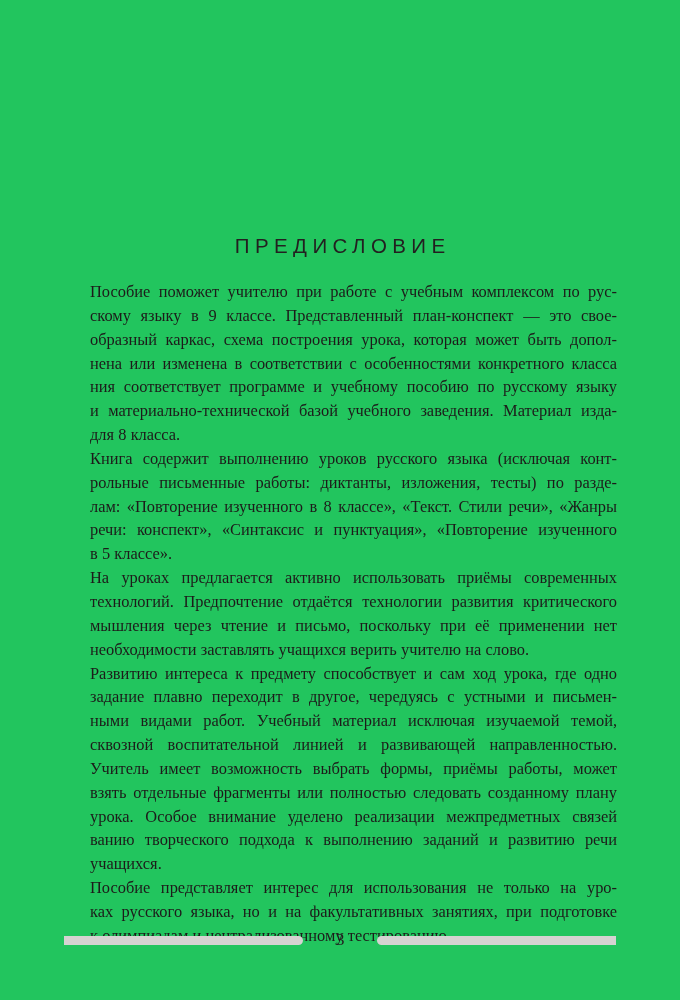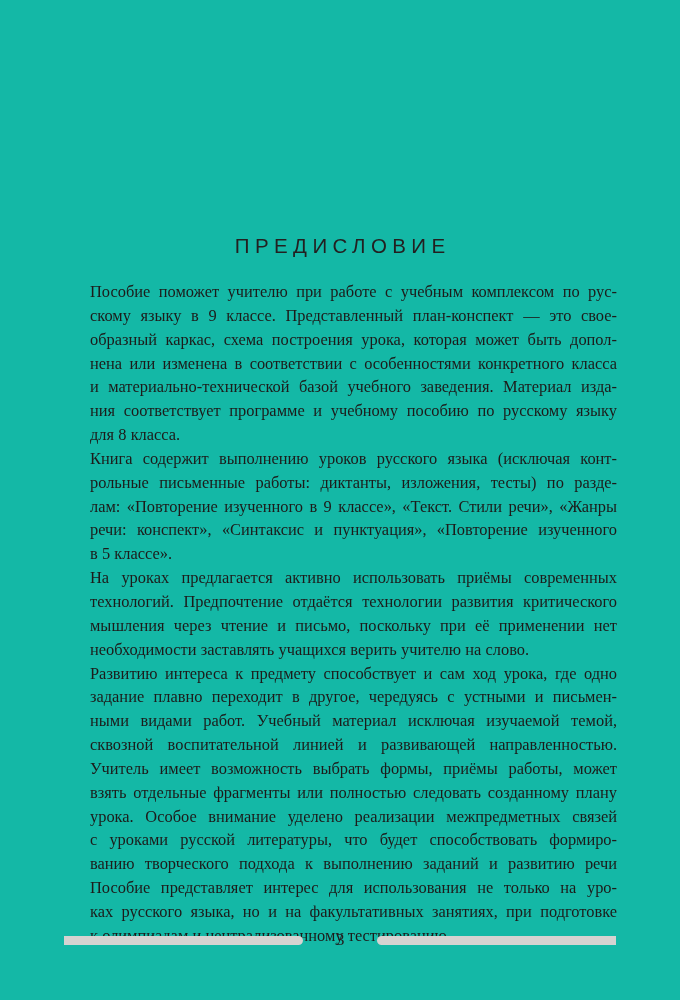--- a/index.html
+++ b/index.html
@@ -6,21 +6,21 @@
   html, body {
     margin: 0;
     padding: 0;
     background: #ffffff;
   }
 
   .page {
     position: relative;
     width: 680px;
     height: 1000px;
-    background: #14b8a6;
+    background: #22c55e;
     overflow: hidden;
     box-sizing: border-box;
   }
 
   
   .page-heading {
     position: absolute;
     left: 0;
     top: 222px;
     width: 680px;
@@ -116,47 +116,47 @@
 <div class="page">
 
   <h1 class="page-heading">ПРЕДИСЛОВИЕ</h1>
 
   <div class="text-column">
     <p class="body-paragraph">
         <span class="ln first">Пособие поможет учителю при работе с учебным комплексом по рус-</span>
         <span class="ln">скому языку в 9 классе. Представленный план-конспект — это свое-</span>
         <span class="ln">образный каркас, схема построения урока, которая может быть допол-</span>
         <span class="ln">нена или изменена в соответствии с особенностями конкретного класса</span>
+        <span class="ln">ния соответствует программе и учебному пособию по русскому языку</span>
         <span class="ln">и материально-технической базой учебного заведения. Материал изда-</span>
-        <span class="ln">ния соответствует программе и учебному пособию по русскому языку</span>
         <span class="ln last">для 8 класса.</span>
       </p>
     <p class="body-paragraph">
         <span class="ln first">Книга содержит выполнению уроков русского языка (исключая конт-</span>
         <span class="ln">рольные письменные работы: диктанты, изложения, тесты) по разде-</span>
-        <span class="ln">лам: «Повторение изученного в 9 классе», «Текст. Стили речи», «Жанры</span>
+        <span class="ln">лам: «Повторение изученного в 8 классе», «Текст. Стили речи», «Жанры</span>
         <span class="ln">речи: конспект», «Синтаксис и пунктуация», «Повторение изученного</span>
         <span class="ln last">в 5 классе».</span>
       </p>
     <p class="body-paragraph">
         <span class="ln first">На уроках предлагается активно использовать приёмы современных</span>
         <span class="ln">технологий. Предпочтение отдаётся технологии развития критического</span>
         <span class="ln">мышления через чтение и письмо, поскольку при её применении нет</span>
         <span class="ln last">необходимости заставлять учащихся верить учителю на слово.</span>
       </p>
     <p class="body-paragraph">
         <span class="ln first">Развитию интереса к предмету способствует и сам ход урока, где одно</span>
         <span class="ln">задание плавно переходит в другое, чередуясь с устными и письмен-</span>
         <span class="ln">ными видами работ. Учебный материал исключая изучаемой темой,</span>
         <span class="ln">сквозной воспитательной линией и развивающей направленностью.</span>
         <span class="ln">Учитель имеет возможность выбрать формы, приёмы работы, может</span>
         <span class="ln">взять отдельные фрагменты или полностью следовать созданному плану</span>
         <span class="ln">урока. Особое внимание уделено реализации межпредметных связей</span>
-        <span class="ln">с уроками русской литературы, что будет способствовать формиро-</span>
         <span class="ln">ванию творческого подхода к выполнению заданий и развитию речи</span>
+        <span class="ln last">учащихся.</span>
       </p>
     <p class="body-paragraph">
         <span class="ln first">Пособие представляет интерес для использования не только на уро-</span>
         <span class="ln">ках русского языка, но и на факультативных занятиях, при подготовке</span>
         <span class="ln last">к олимпиадам и централизованному тестированию.</span>
       </p>
   </div>
 
   <div class="page-footer">
     <div class="footer-rule left"></div>

